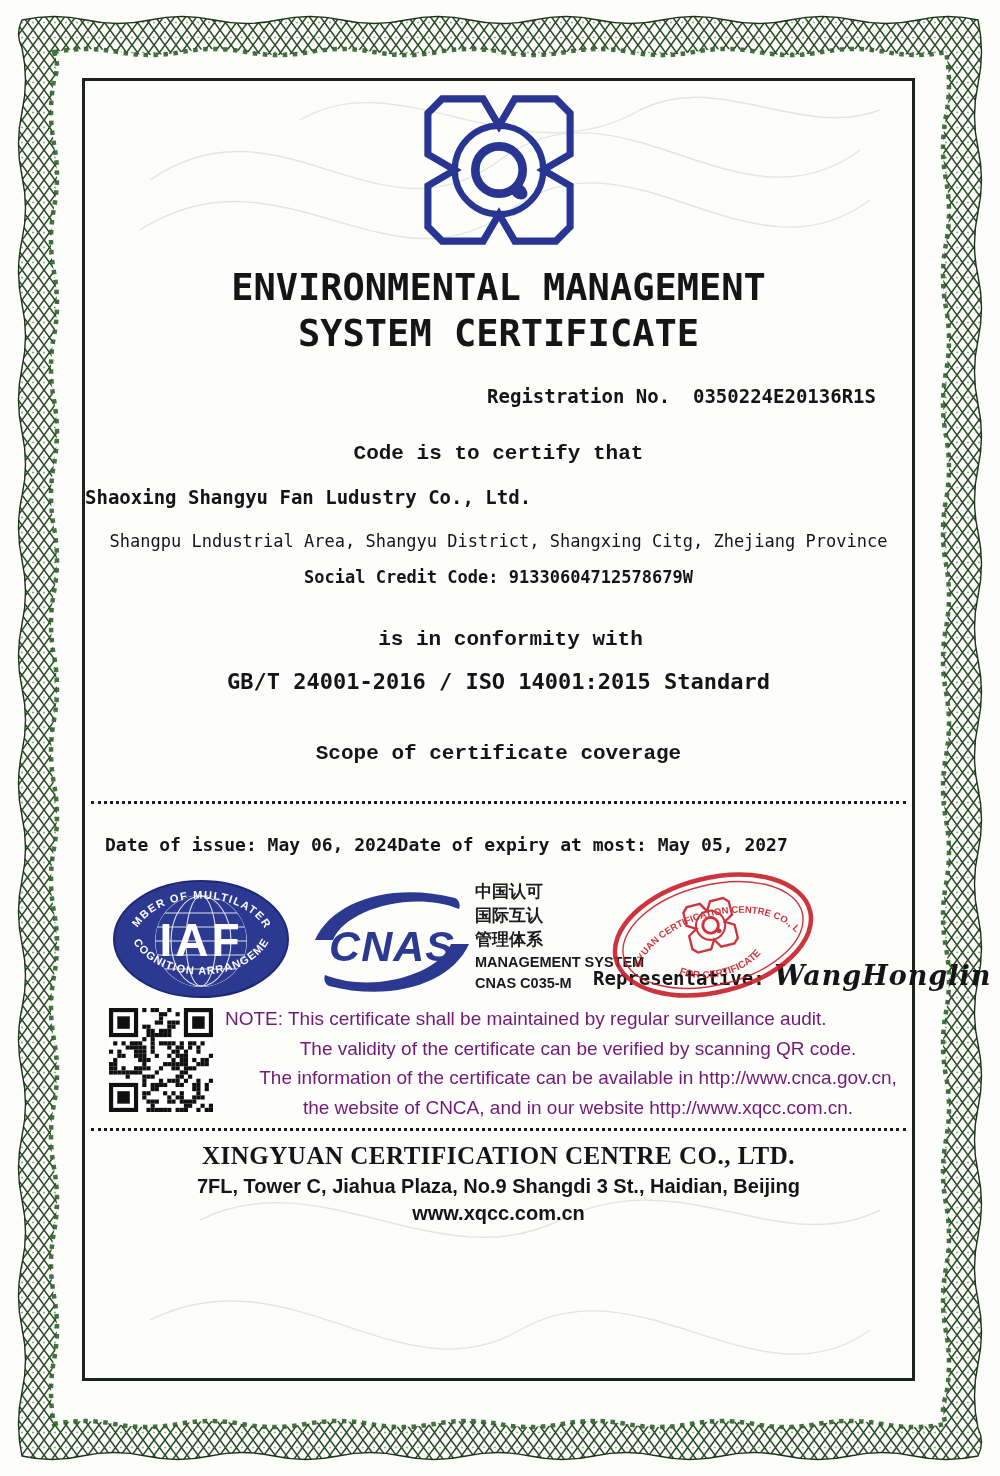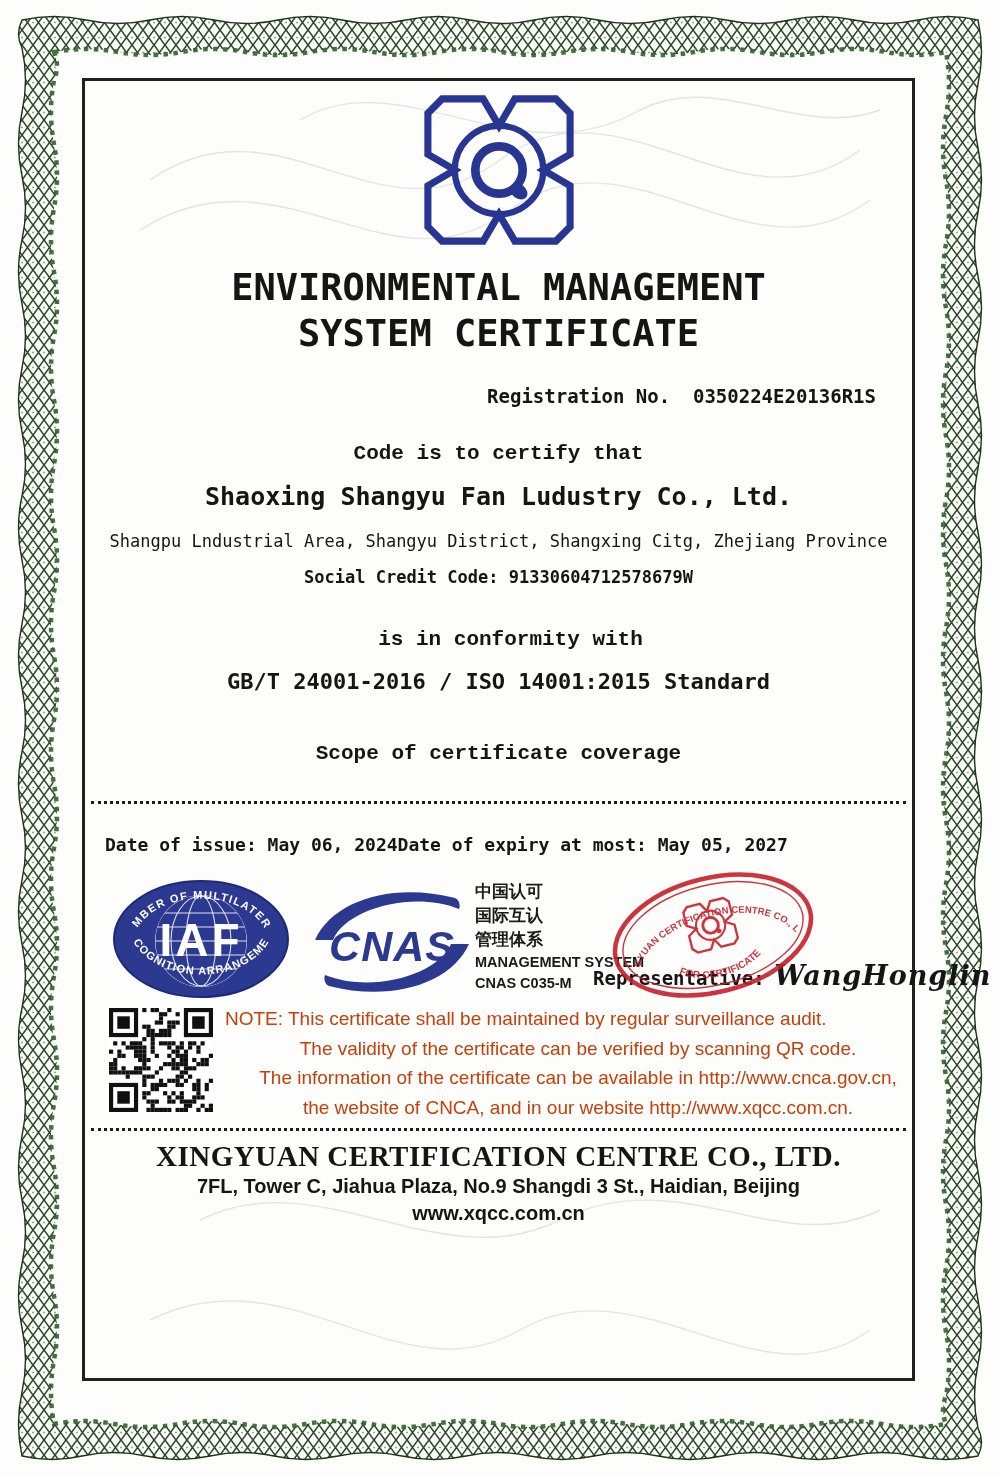--- a/index.html
+++ b/index.html
@@ -11,46 +11,46 @@
   .mono{font-family:"DejaVu Sans Mono",monospace;}
   .cmono{font-family:"Liberation Mono",monospace;}
   .sans{font-family:"Liberation Sans","DejaVu Sans",sans-serif;}
   .serif{font-family:"Liberation Serif","DejaVu Serif",serif;}
   .emblem-wrap{margin-top:10px;text-align:center;height:158px;}
   .title{font-weight:bold;font-size:37px;line-height:46px;text-align:center;letter-spacing:0;}
   .title-block{margin-top:16px;}
   .registration{margin-top:26px;font-weight:bold;font-size:19px;line-height:26px;
                 text-align:right;padding-right:36px;white-space:pre;}
   .certify{margin-top:30px;font-size:21px;line-height:30px;font-weight:bold;text-align:center;}
-  .company{margin-top:8px;font-size:25px;line-height:40px;font-weight:bold;text-align:center;}
+  .company{margin-top:8px;font-size:19px;line-height:40px;font-weight:bold;text-align:left;}
   .address{margin-top:10px;font-size:17px;line-height:28px;font-weight:normal;text-align:center;}
   .social{margin-top:8px;font-size:17px;line-height:28px;font-weight:bold;text-align:center;}
   .conformity{margin-top:34px;font-size:21px;line-height:30px;font-weight:bold;text-align:center;padding-left:24px;}
   .standard{margin-top:10px;font-size:22px;line-height:34px;font-weight:bold;text-align:center;}
   .scope-head{margin-top:40px;font-size:21px;line-height:30px;font-weight:bold;text-align:center;}
   .scope{margin-top:22px;padding:0 10px;font-size:19px;font-weight:bold;}
   .scope div{line-height:46px;white-space:nowrap;}
   .scope div:first-child{text-indent:44px;}
   .dotline{border-top:3px dotted #1d1d1d;height:0;margin:32px 6px 0 6px;}
   .dates{margin-top:28px;display:flex;justify-content:flex-start;
          padding:0 34px 0 20px;font-size:18px;font-weight:bold;line-height:26px;}
   .zone{position:relative;margin-top:14px;height:252px;}
   .zone .abs{position:absolute;}
   .cnblock{font-weight:bold;color:#1a1a1a;}
   .cnblock .zh{font-size:17px;line-height:24px;font-family:"Liberation Sans","DejaVu Sans",sans-serif;}
   .cnblock .en{font-size:14.5px;line-height:21px;font-family:"Liberation Sans",sans-serif;}
   .repline{white-space:nowrap;}
   .replabel{font-size:19px;font-weight:bold;}
   .repname{font-family:"DejaVu Serif","Liberation Serif",serif;font-style:italic;font-weight:bold;
            font-size:27px;letter-spacing:1px;}
-  .note{width:706px;font-size:19px;line-height:29.5px;color:#c2410c;}
+  .note{width:706px;font-size:19px;line-height:29.5px;color:#701a75;}
   .note div{white-space:nowrap;text-align:center;}
   .note div:first-child{text-align:left;}
   .dotline2{border-top:3px dotted #1d1d1d;height:0;margin:4px 6px 0 6px;}
-  .f-company{margin-top:8px;font-size:29px;line-height:34px;font-weight:bold;text-align:center;letter-spacing:.5px;}
+  .f-company{margin-top:8px;font-size:25px;line-height:34px;font-weight:bold;text-align:center;letter-spacing:.5px;}
   .f-address{font-size:20px;line-height:27px;font-weight:bold;text-align:center;}
   .f-web{font-size:20px;line-height:26px;font-weight:bold;text-align:center;}
   .seal-svg{opacity:.9;}
 </style>
 </head>
 <body>
 
 <div class="page">
 
   <svg class="borderArt" width="1000" height="1476" viewBox="0 0 1000 1476">

